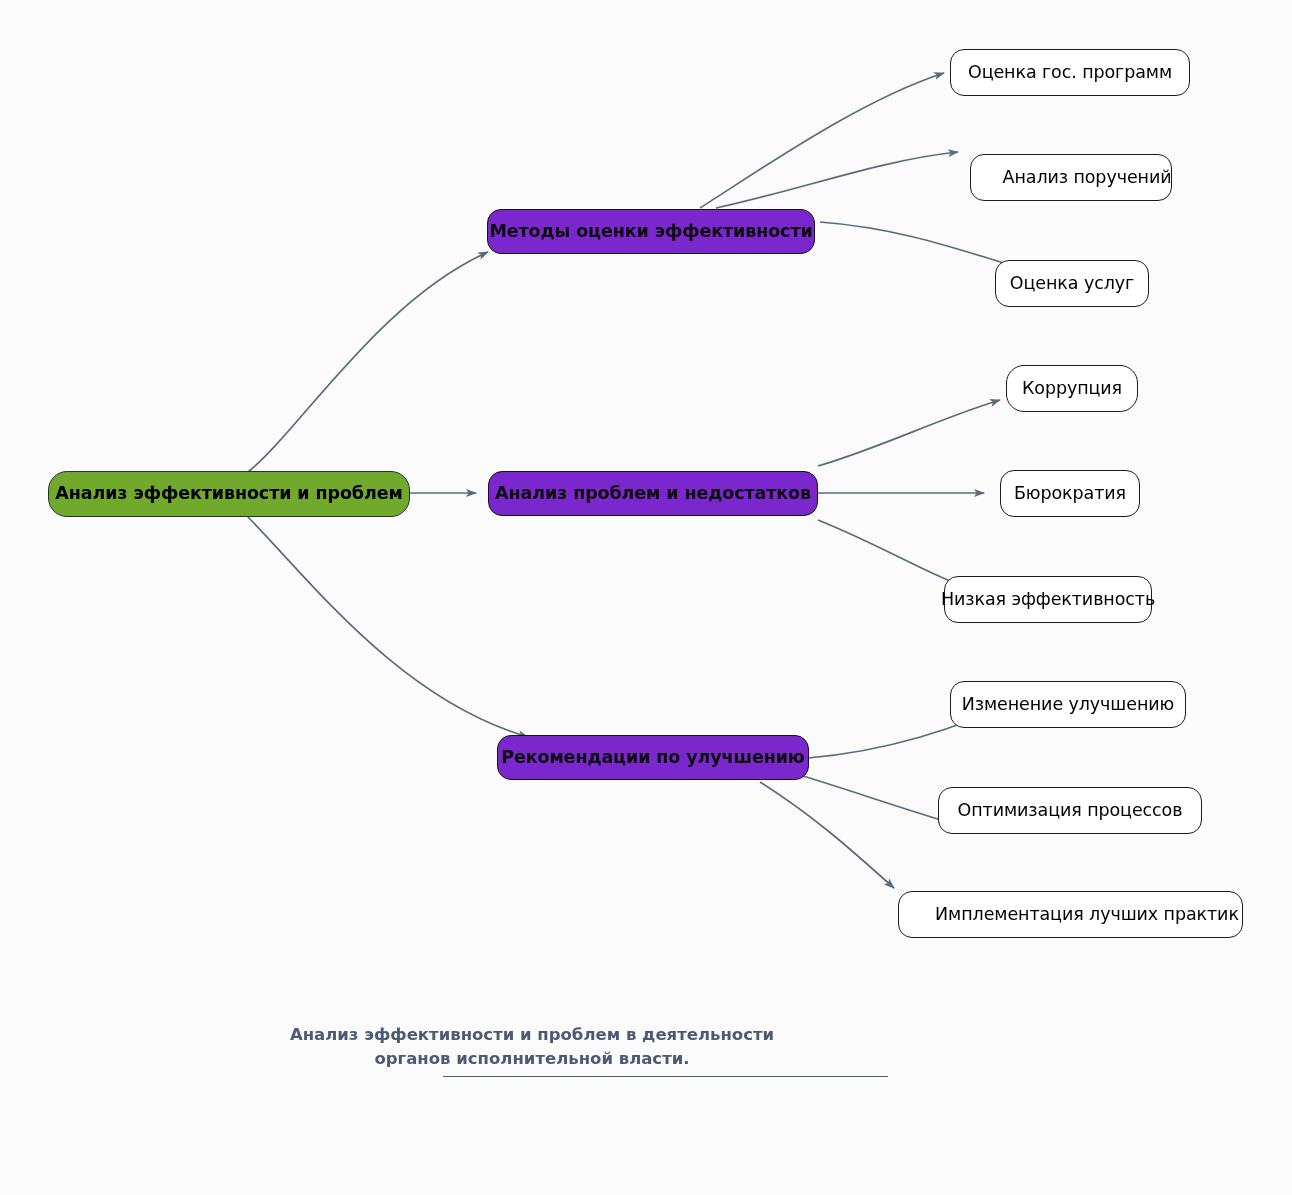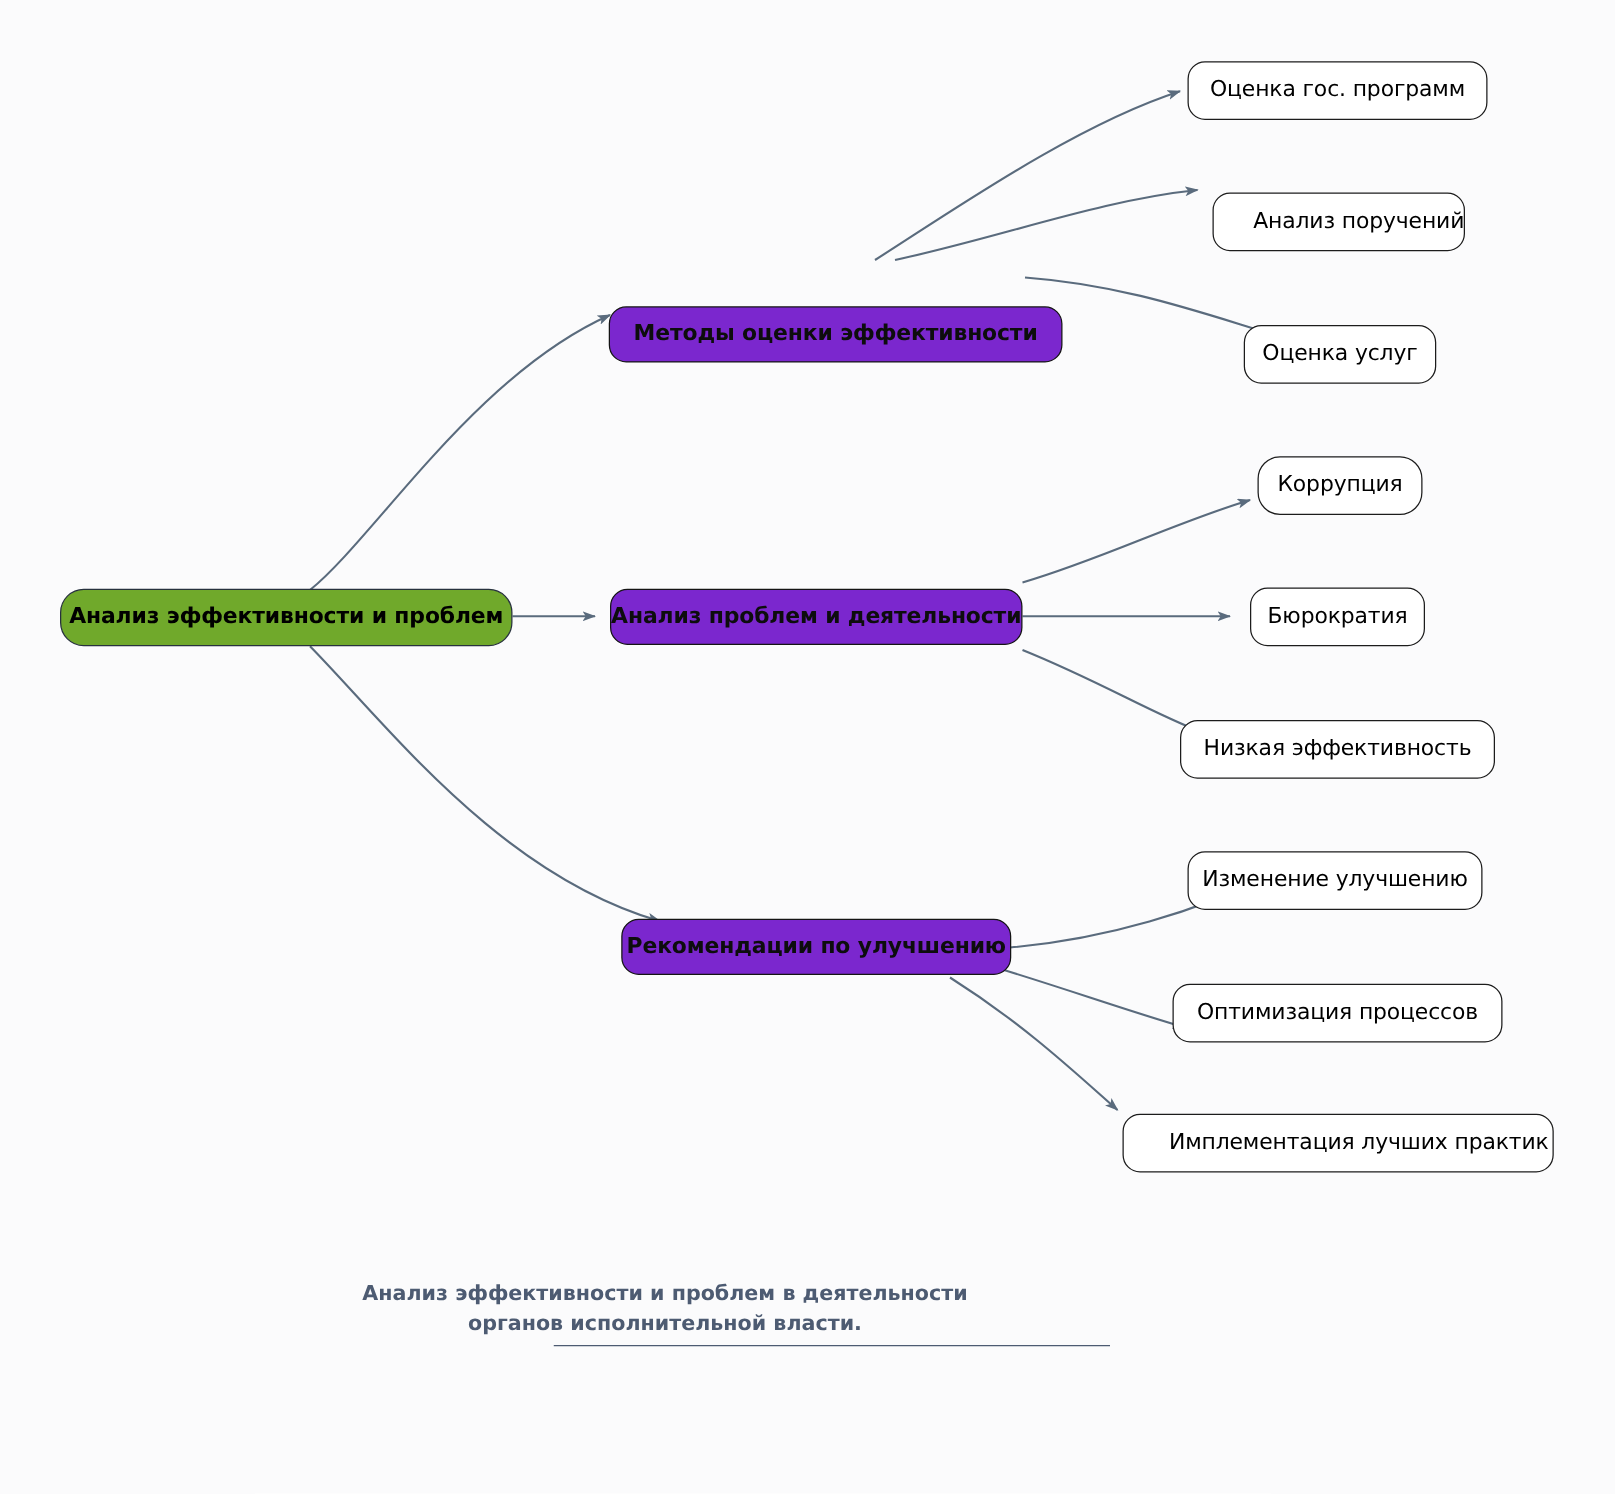--- a/index.html
+++ b/index.html
@@ -115,49 +115,49 @@
       <path d="M 808,758 C 880,752 960,730 1028,694"></path>
       <path d="M 790,772 C 850,790 900,808 948,822"></path>
       <path d="M 760,782 C 820,820 860,858 894,888"></path>
     </g>
   </svg>
 
   <div class="node root" style="left:48px; top:471px; width:362px; height:46px;border-radius:19px;">
     <span>Анализ эффективности и проблем</span>
   </div>
 
-  <div class="node branch" style="left:487px; top:209px; width:363px; height:45px;margin-top:36px;">
+  <div class="node branch" style="left:487px; top:209px; width:328px; height:45px;">
     <span>Методы оценки эффективности</span>
   </div>
 
   <div class="node leaf" style="left:950px; top:49px; width:240px; height:47px;">
     <span>Оценка гос. программ</span>
   </div>
 
   <div class="node leaf" style="left:970px; top:154px; width:202px; height:47px;padding-left:32px;">
     <span>Анализ поручений</span>
   </div>
 
   <div class="node leaf" style="left:995px; top:260px; width:154px; height:47px;">
     <span>Оценка услуг</span>
   </div>
 
   <div class="node branch" style="left:488px; top:471px; width:330px; height:45px;">
-    <span>Анализ проблем и деятельности</span>
+    <span>Анализ проблем и недостатков</span>
   </div>
 
   <div class="node leaf" style="left:1006px; top:365px; width:132px; height:47px;border-radius:18px;">
     <span>Коррупция</span>
   </div>
 
   <div class="node leaf" style="left:1000px; top:470px; width:140px; height:47px;">
     <span>Бюрократия</span>
   </div>
 
-  <div class="node leaf" style="left:944px; top:576px; width:252px; height:47px;">
+  <div class="node leaf" style="left:944px; top:576px; width:208px; height:47px;">
     <span>Низкая эффективность</span>
   </div>
 
   <div class="node branch" style="left:497px; top:735px; width:312px; height:45px;">
     <span>Рекомендации по улучшению</span>
   </div>
 
   <div class="node leaf" style="left:950px; top:681px; width:236px; height:47px;">
     <span>Изменение улучшению</span>
   </div>

